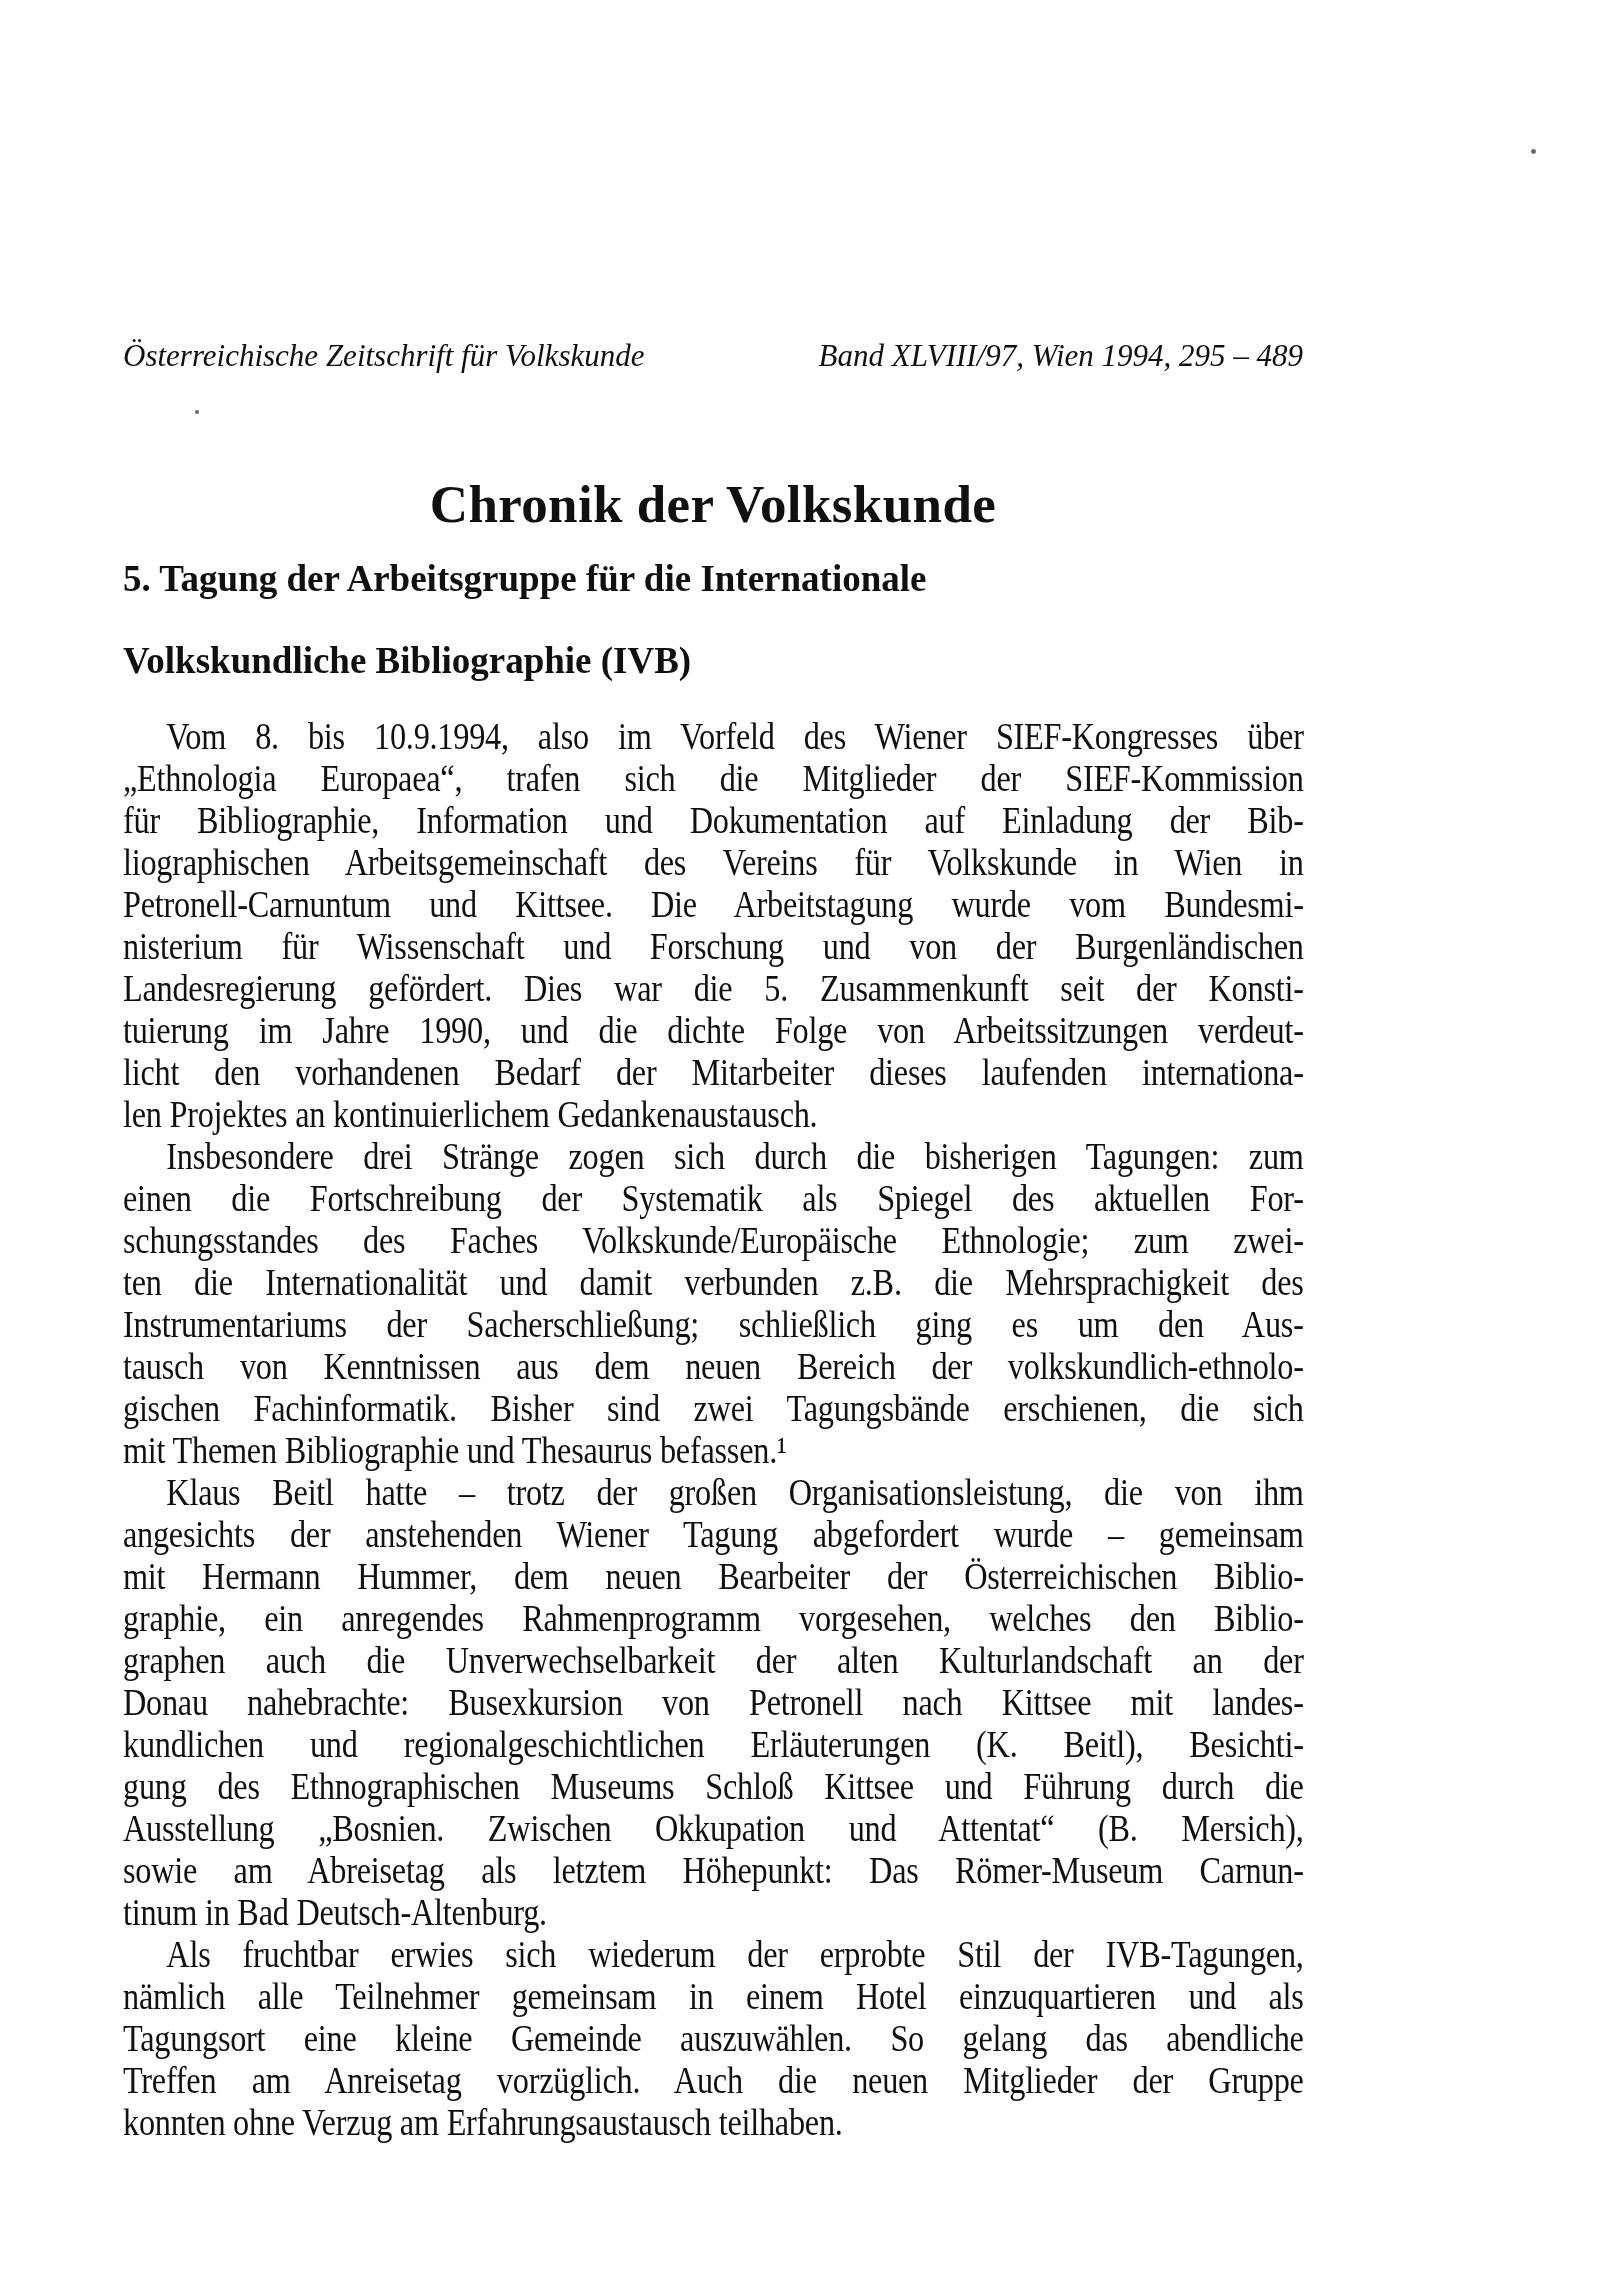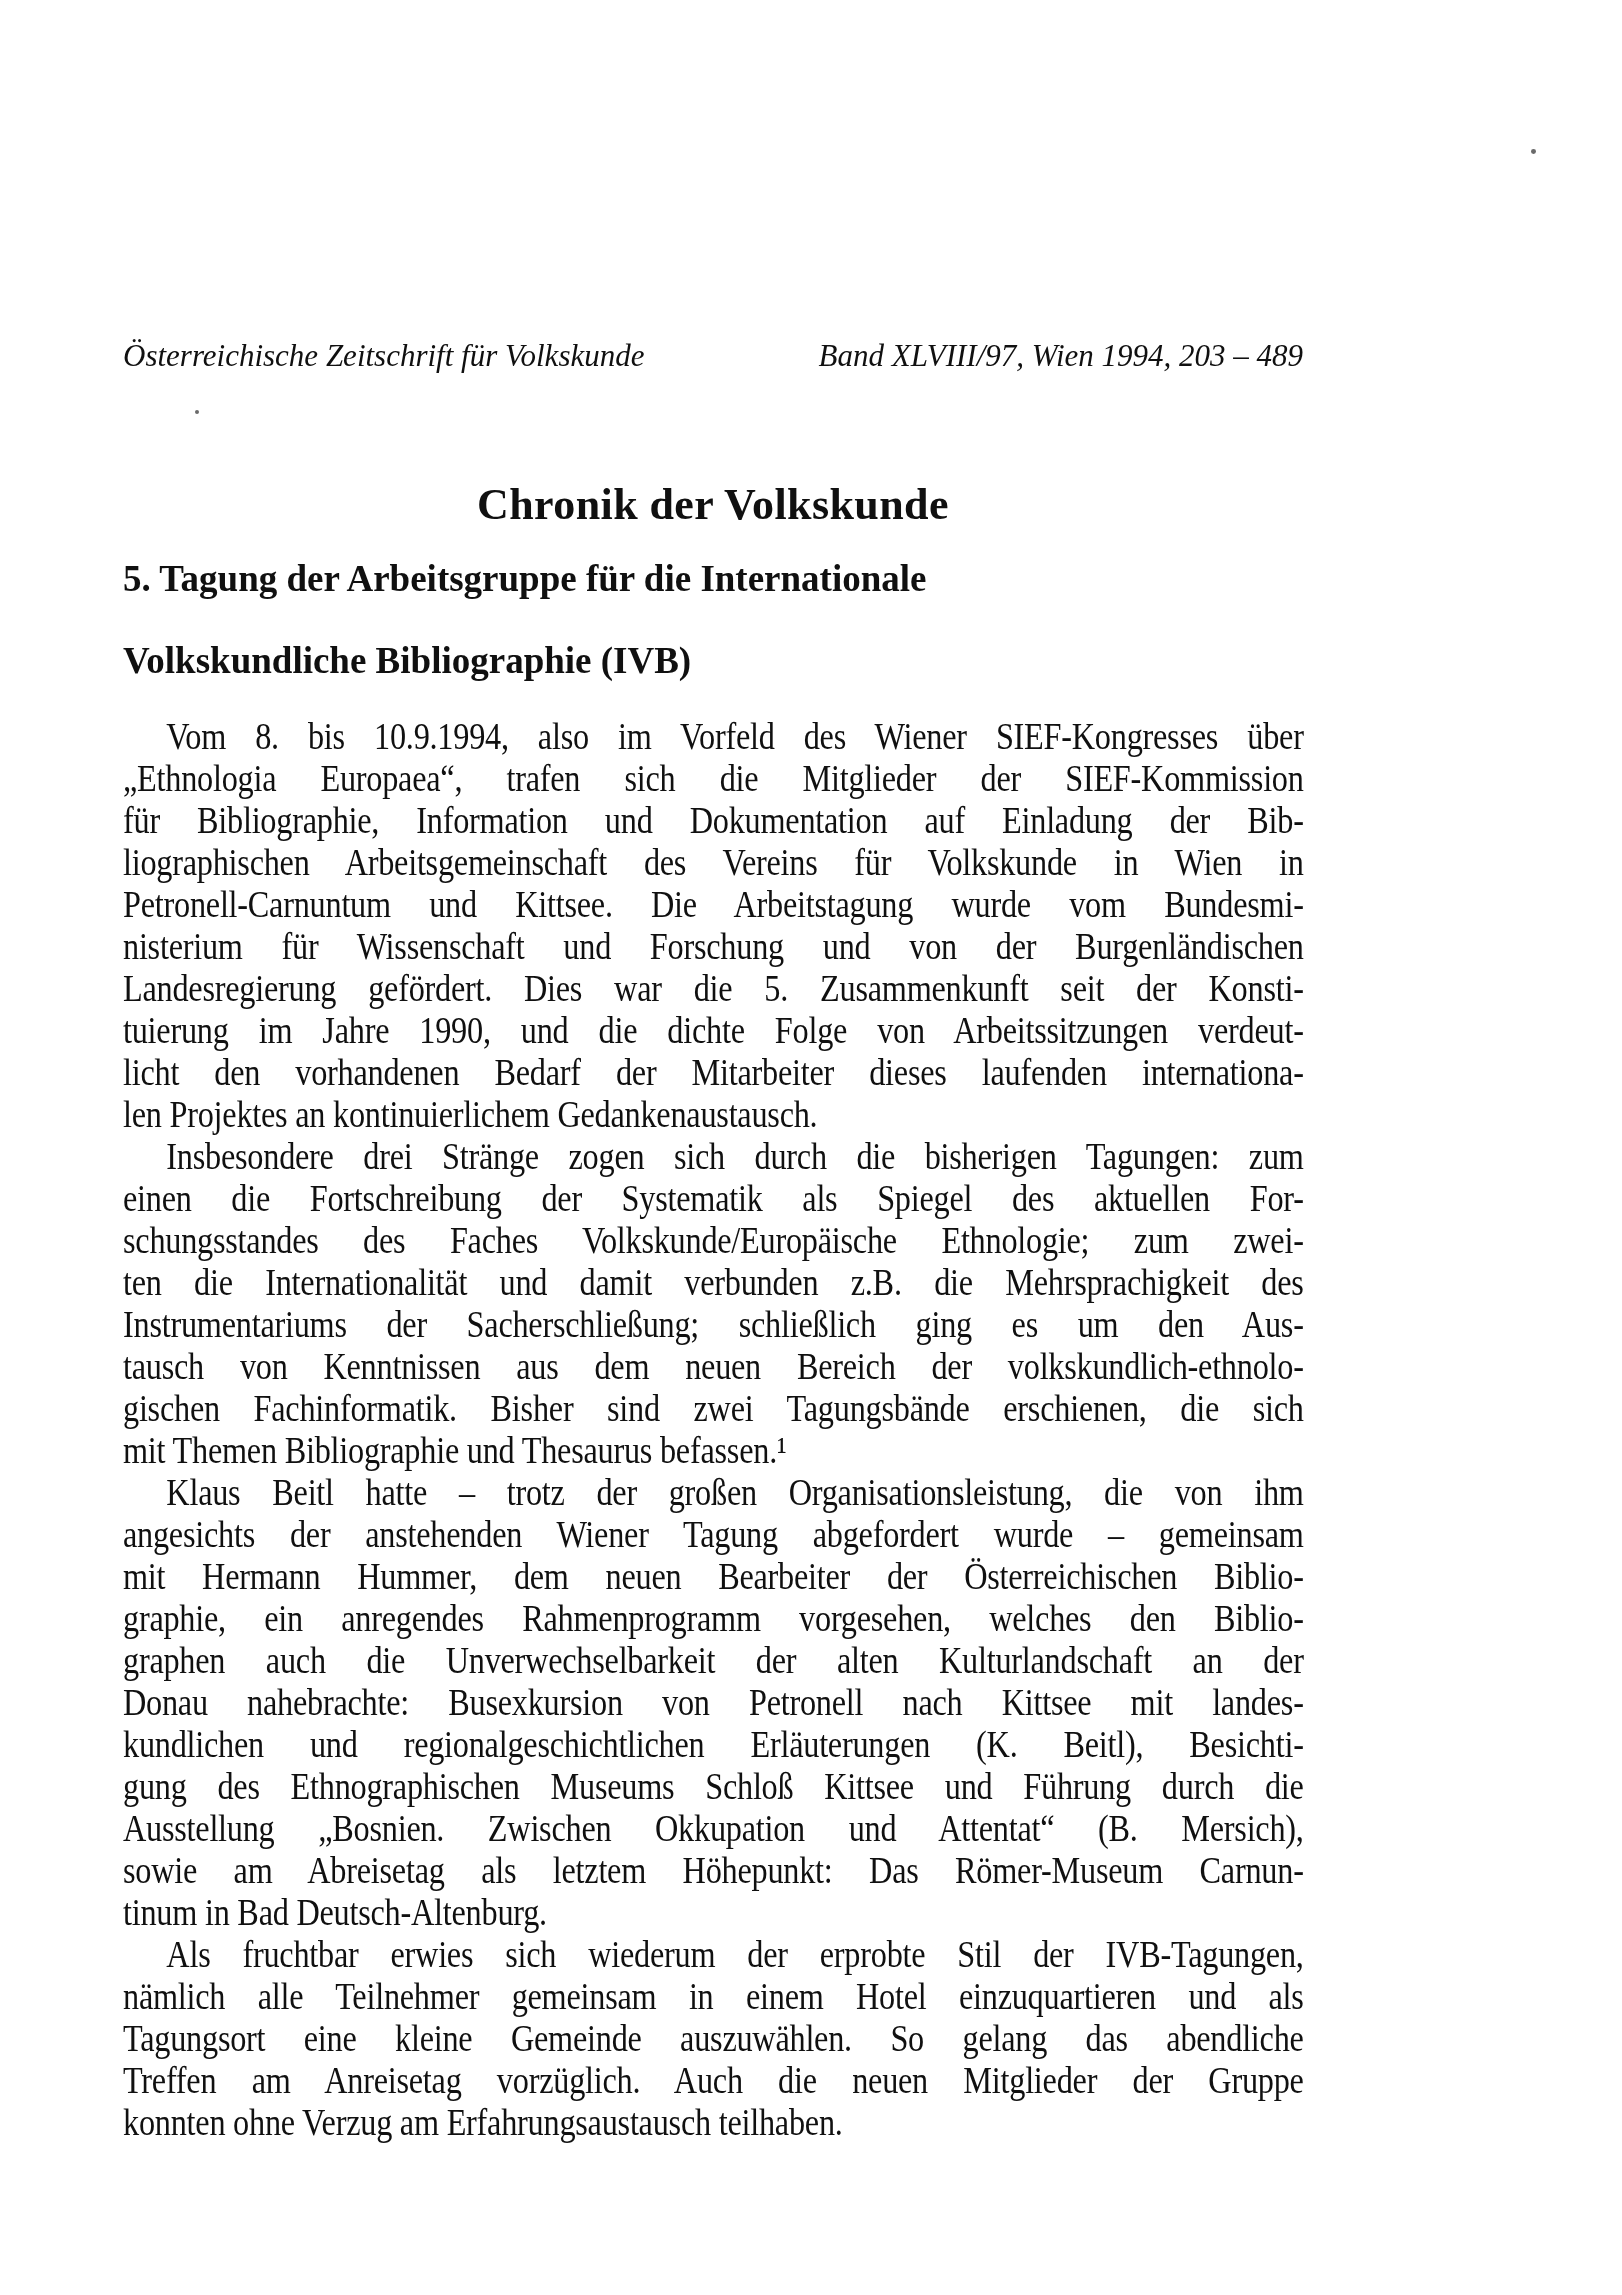--- a/index.html
+++ b/index.html
@@ -31,21 +31,21 @@
   }
 
   
   .section-title {
     position: absolute;
     left: 123px;
     top: 480px;
     width: 1180px;
     margin: 0;
     text-align: center;
-    font-size: 44px;
+    font-size: 53px;
     line-height: 49px;
     font-weight: bold;
     letter-spacing: 0.4px;
   }
   .article-title {
     position: absolute;
     left: 123px;
     width: 1180px;
     margin: 0;
     text-align: left;
@@ -90,21 +90,21 @@
 </head>
 <body>
 
 <div class="page">
 
   <div class="speck s1"></div>
   <div class="speck s2"></div>
 
   <header class="running-head">
     <span>Österreichische Zeitschrift für Volkskunde</span>
-    <span>Band XLVIII/97, Wien 1994, 203 – 489</span>
+    <span>Band XLVIII/97, Wien 1994, 295 – 489</span>
   </header>
 
   <h1 class="section-title">Chronik der Volkskunde</h1>
   <h2 class="article-title l1">5. Tagung der Arbeitsgruppe für die Internationale</h2>
   <h2 class="article-title l2">Volkskundliche Bibliographie (IVB)</h2>
 
   <div class="body-text">
 
     <div class="para">
       <div class="ln first">Vom 8. bis 10.9.1994, also im Vorfeld des Wiener SIEF-Kongresses über</div>

